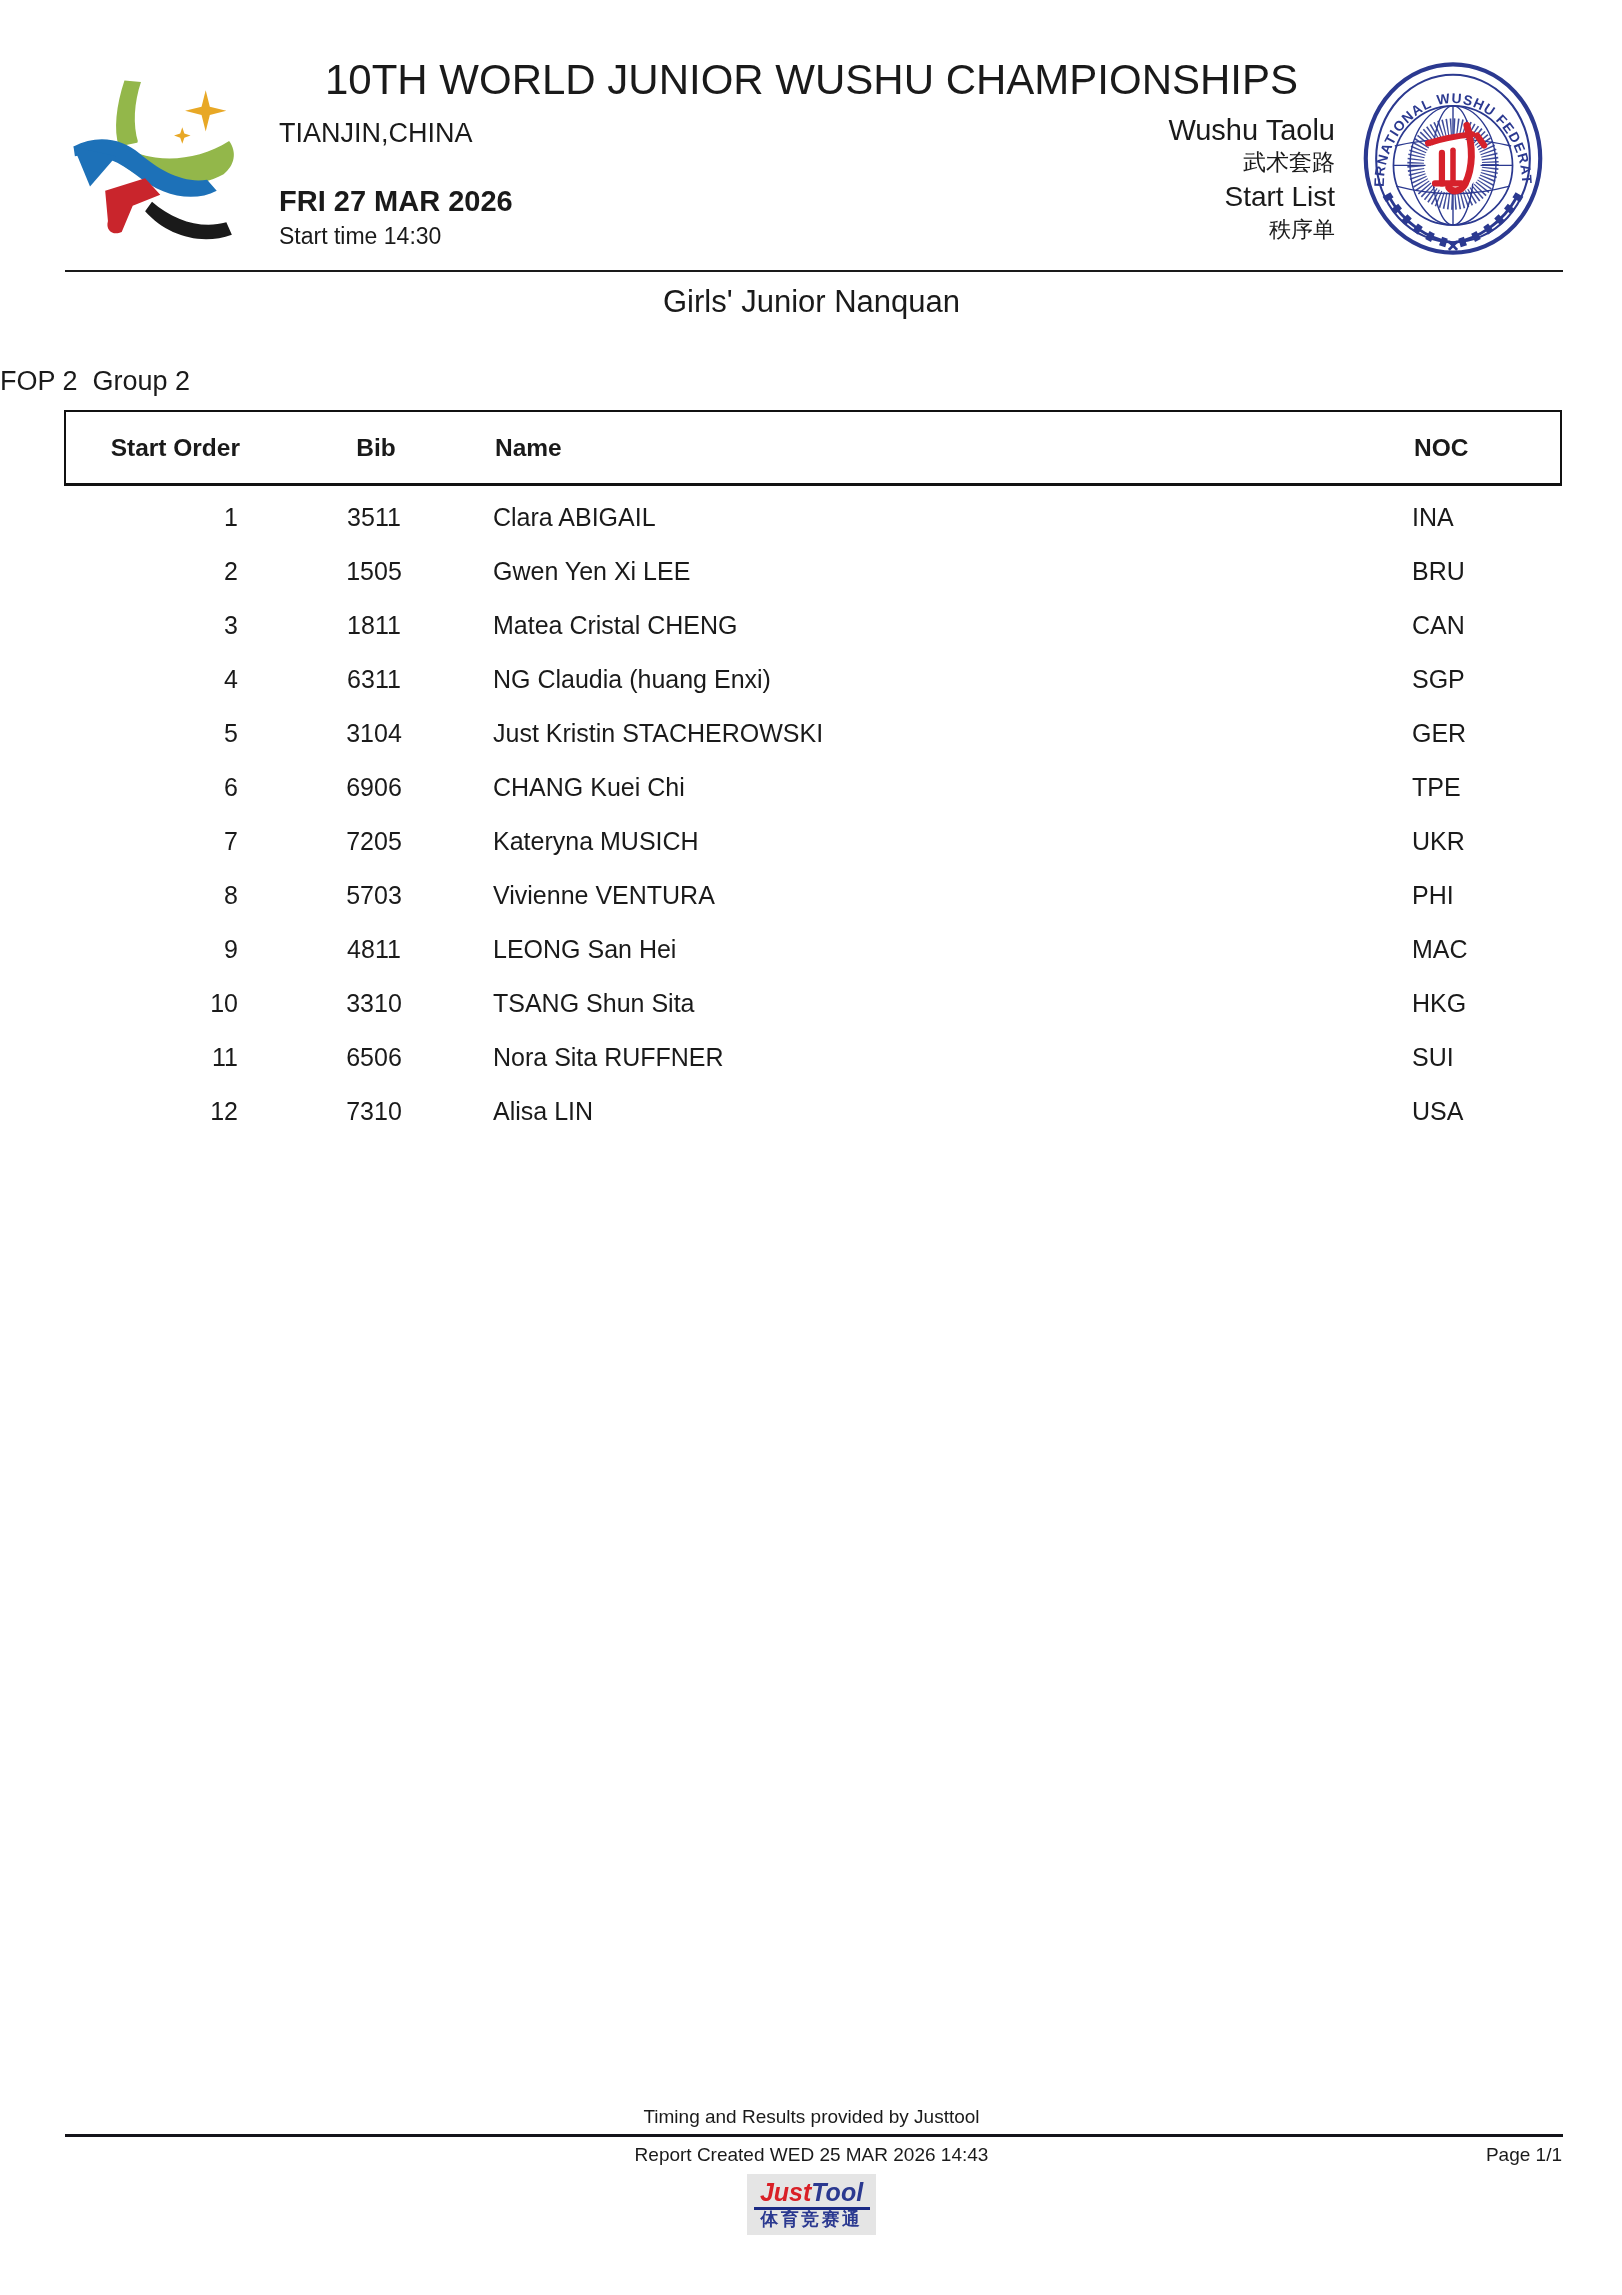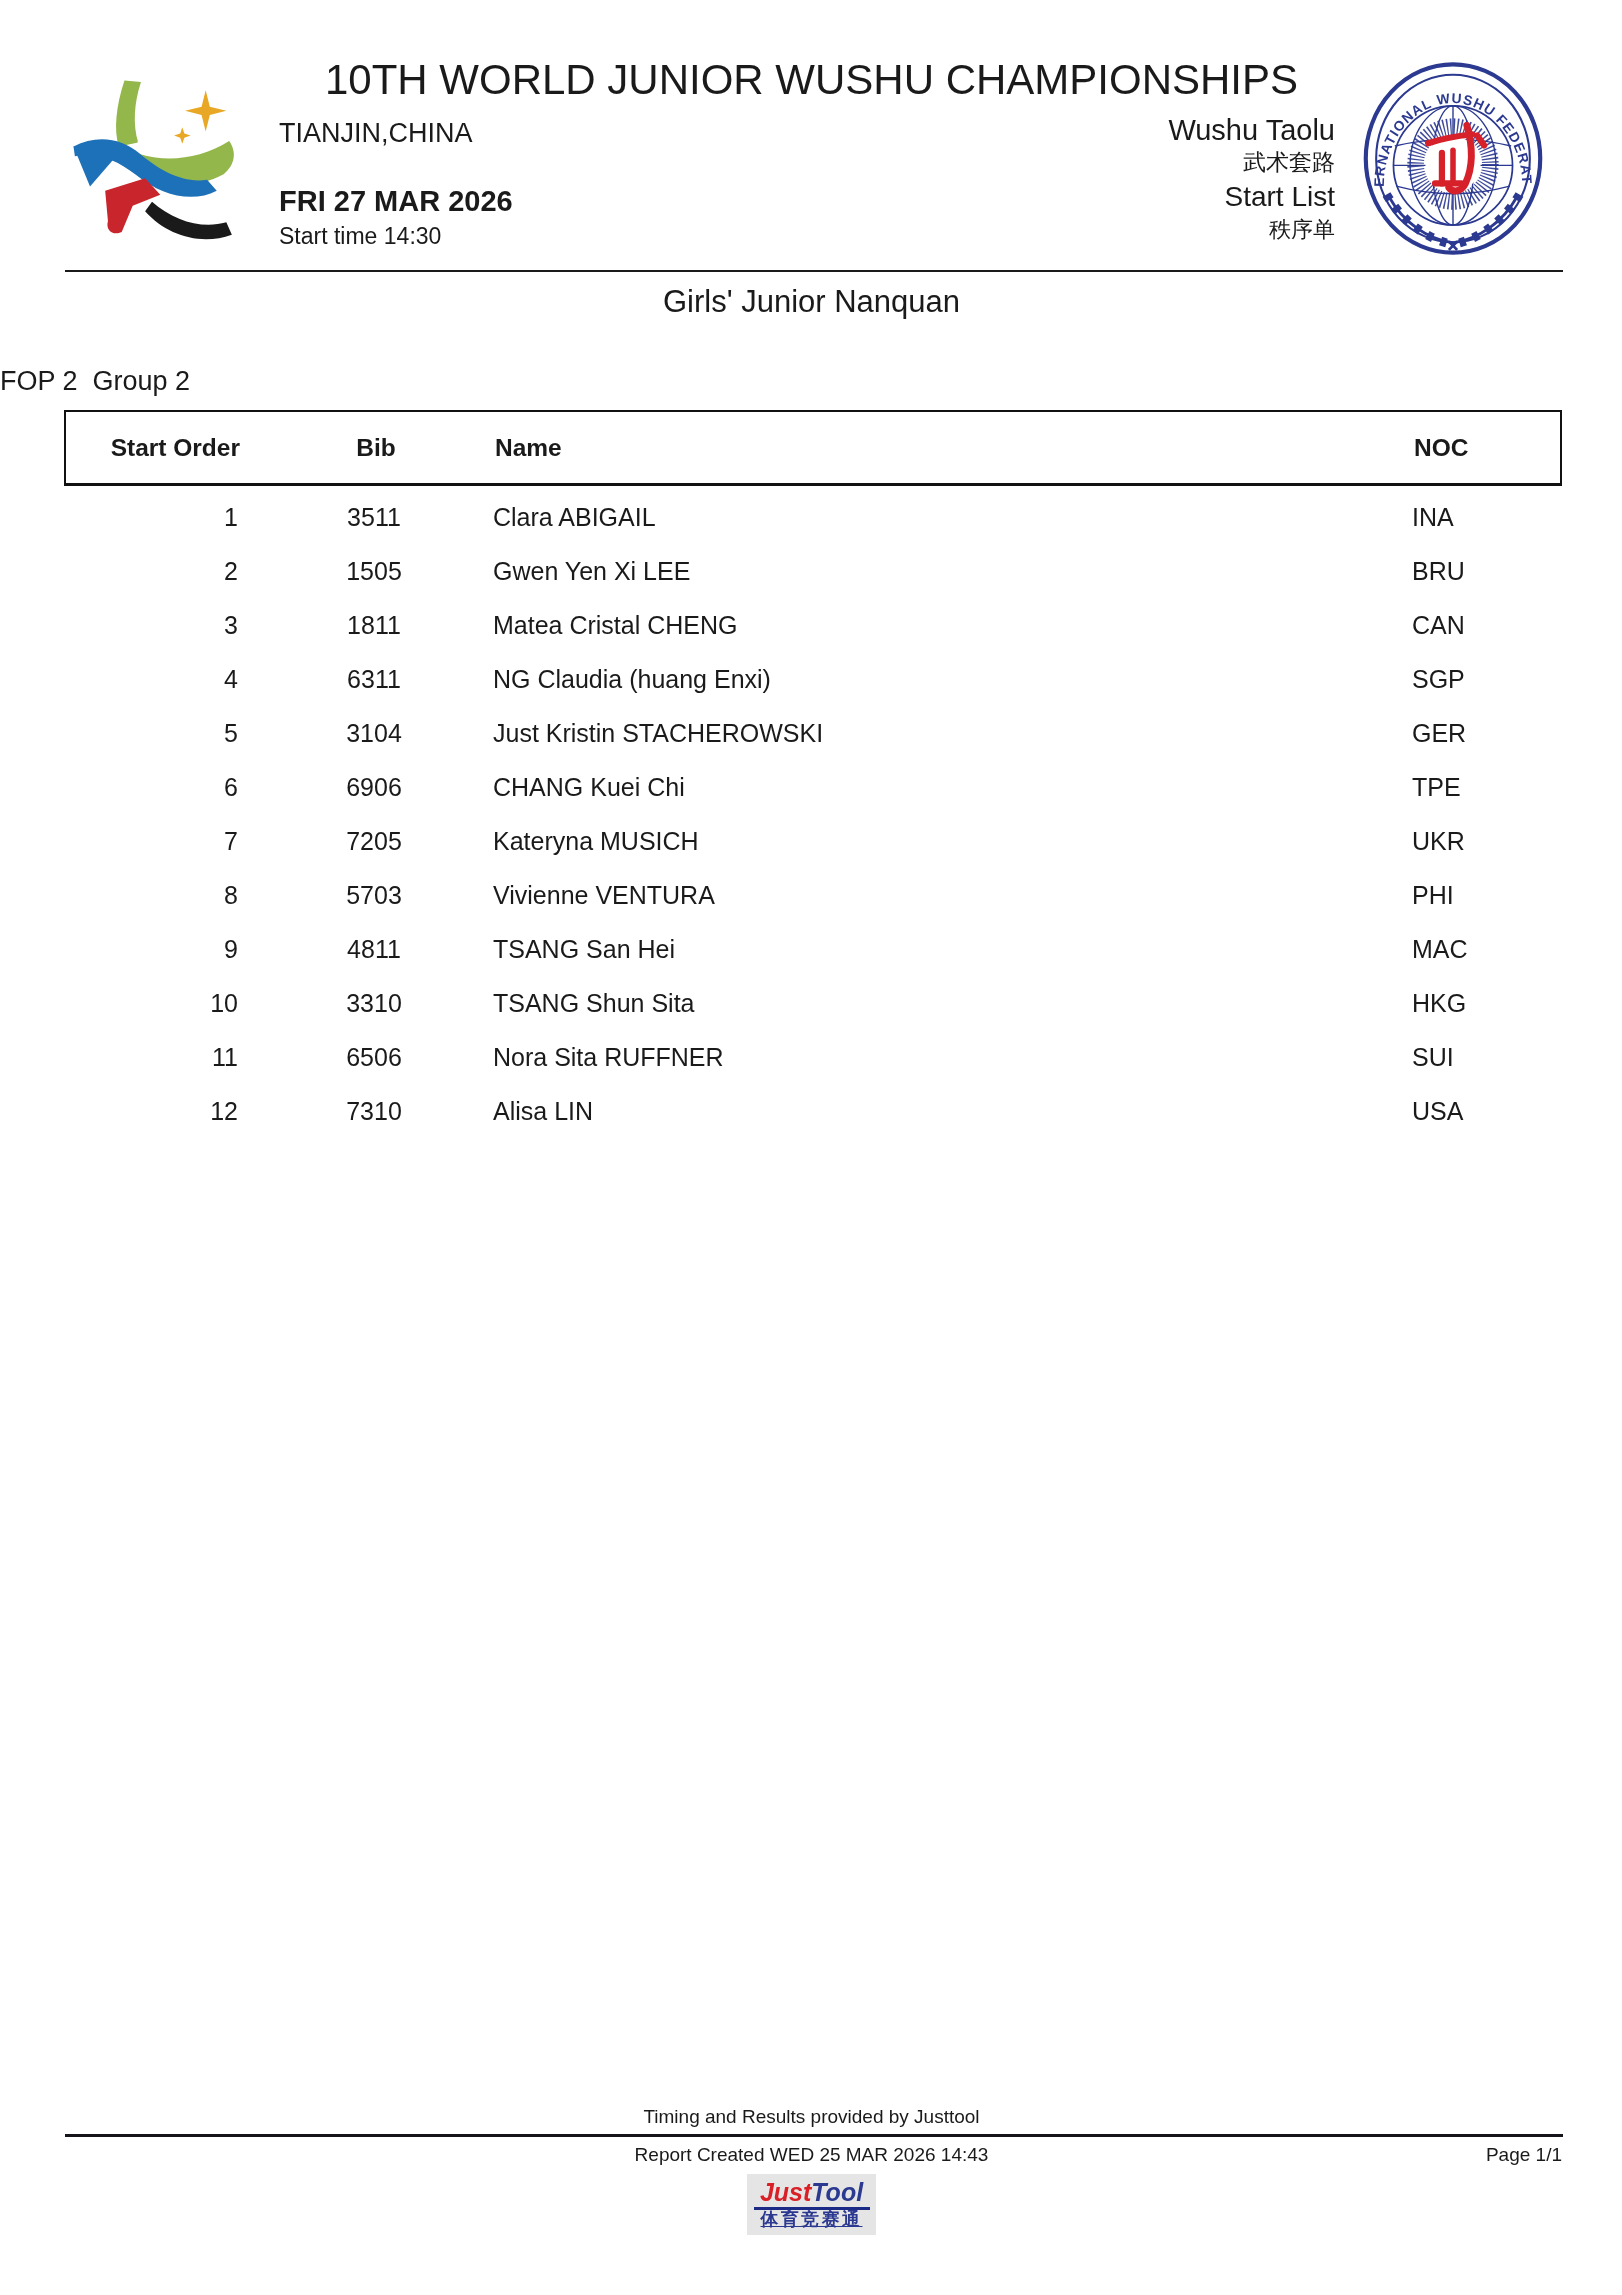--- a/index.html
+++ b/index.html
@@ -42,21 +42,21 @@
   .report   { position:absolute; left:0; top:2145px; width:100%; text-align:center; font-size:19px; line-height:1; }
   .pageno   { position:absolute; right:61px; top:2145px; font-size:19px; line-height:1; }
   .jt {
     position:absolute; left:747px; top:2174px; width:129px; height:61px; background:#e5e5e5;
     display:flex; flex-direction:column; align-items:center; justify-content:center; box-sizing:border-box; padding:2.7px 5.5px;
   }
   .jt-word { font-size:25px; font-weight:bold; font-style:italic; line-height:1; white-space:nowrap; }
   .jt-just { color:#D92027; }
   .jt-tool { color:#2B3990; }
   .jt-rule { width:116px; height:2.7px; background:#1B2A84; margin:2px 0 1.4px; }
-  .jt-cn   { font-size:17.7px; font-weight:bold; color:#2B3990; letter-spacing:2.7px; line-height:1; white-space:nowrap;text-decoration:underline; }
+  .jt-cn   { font-size:17.7px; font-weight:bold; color:#2B3990; letter-spacing:2.7px; line-height:1; white-space:nowrap; }
 </style>
 </head>
 <body>
 
 <div class="page">
 
   <svg class="event-logo" viewBox="0 0 268 260" aria-hidden="true">
     <path d="M86,8 C74,44 70,80 78,104 L106,98 C98,72 100,40 110,10 Z" fill="#93B74A"></path>
     <path d="M74,100 C120,128 184,130 238,96 C250,112 246,132 230,144 C178,172 108,160 72,120 Z" fill="#93B74A"></path>
     <circle cx="119" cy="102" r="15" fill="#ffffff"></circle>
@@ -172,21 +172,21 @@
     </div>
     <div class="trow">
       <span class="c order">8</span>
       <span class="c bib">5703</span>
       <span class="c name">Vivienne VENTURA</span>
       <span class="c noc">PHI</span>
     </div>
     <div class="trow">
       <span class="c order">9</span>
       <span class="c bib">4811</span>
-      <span class="c name">TSANG San Hei</span>
+      <span class="c name">LEONG San Hei</span>
       <span class="c noc">MAC</span>
     </div>
     <div class="trow">
       <span class="c order">10</span>
       <span class="c bib">3310</span>
       <span class="c name">TSANG Shun Sita</span>
       <span class="c noc">HKG</span>
     </div>
     <div class="trow">
       <span class="c order">11</span>

